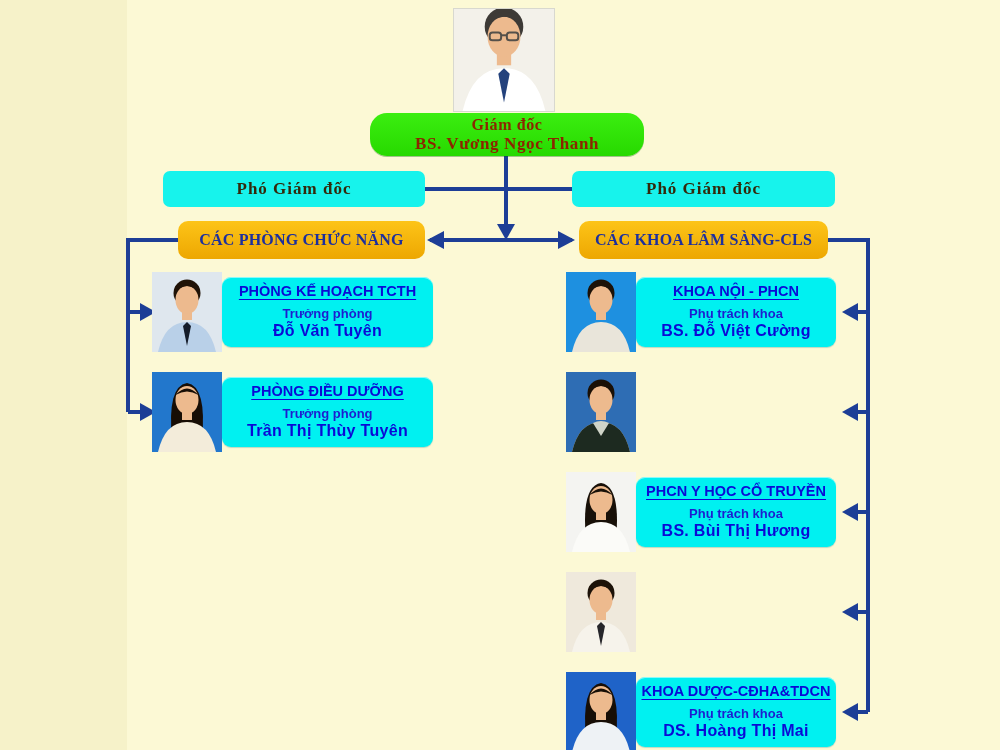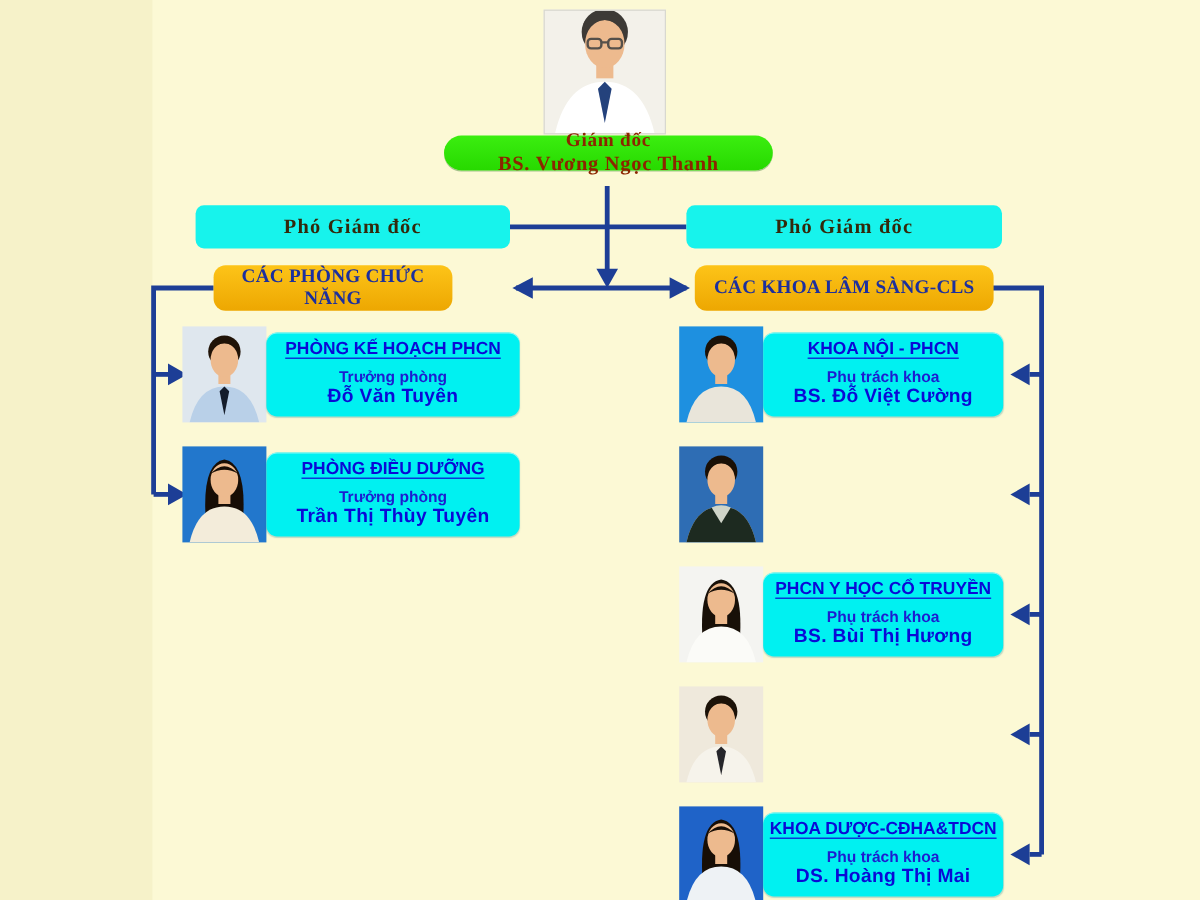--- a/index.html
+++ b/index.html
@@ -3,37 +3,37 @@
 <meta charset="utf-8">
 <style>
   html,body{margin:0;padding:0;background:#fcf9d5;}
   .canvas{position:relative;width:1000px;height:750px;background:#fcf9d5;
           font-family:"Liberation Sans",sans-serif;overflow:hidden;}
   .bg-strip{position:absolute;left:0;top:0;width:127px;height:750px;background:#f6f2c9;}
   svg.connectors{position:absolute;left:0;top:0;width:1000px;height:750px;pointer-events:none;}
 
   .box{position:absolute;display:flex;align-items:center;justify-content:center;
        text-align:center;box-sizing:border-box;}
-  .green-box{left:370px;top:113px;width:274px;height:29px;
+  .green-box{left:370px;top:113px;width:274px;height:43px;
        background:linear-gradient(#3bee10,#27d900);border-radius:17px;
        flex-direction:column;color:#8c2500;font-family:"Liberation Serif",serif;font-weight:bold;
        box-shadow:0 1px 0 rgba(0,90,0,.35);}
   .green-box .t1{font-size:16px;letter-spacing:.6px;line-height:19px;}
   .green-box .t2{font-size:17px;letter-spacing:.6px;line-height:20px;}
 
   .deputy{top:171px;height:36px;background:#17f3ec;border-radius:7px;
        color:#33290b;font-family:"Liberation Serif",serif;font-weight:bold;
        font-size:17px;letter-spacing:1px;}
   .deputy.dl{left:163px;width:262px;}
   .deputy.dr{left:572px;width:263px;}
 
   .orange{top:221px;height:38px;background:linear-gradient(#fdc418,#eda701);
        border-radius:10px;color:#1c2f9e;font-family:"Liberation Serif",serif;
        font-weight:bold;font-size:16px;letter-spacing:.2px;}
-  .orange.ol{left:178px;width:199px;}
+  .orange.ol{left:178px;width:247px;}
   .orange.or{left:579px;width:249px;}
 
   .dir-photo{position:absolute;left:453px;top:8px;width:102px;height:104px;
        border:1px solid #d8d8cf;box-sizing:border-box;overflow:hidden;}
 
   .card{position:absolute;width:300px;height:80px;}
   .card .photo{position:absolute;left:0;top:0;width:70px;height:80px;overflow:hidden;}
   .card .info{position:absolute;left:70px;top:5px;height:70px;background:#00f1f1;
        border-radius:9px;display:flex;flex-direction:column;align-items:center;
        padding:6px 4px 7px;box-sizing:border-box;text-align:center;
@@ -117,21 +117,21 @@
       <div class="card left" style="left: 152px; top: 272px;">
       <div class="photo" style="background: rgb(223, 231, 238);"><svg viewBox="0 0 70 80" width="100%" height="100%" preserveAspectRatio="xMidYMax slice">
             <circle cx="35" cy="21" r="13.5" fill="#201307"></circle>
             <rect x="30" y="34" width="10" height="14" fill="#edba8e"></rect>
             <path d="M6 80 Q13 50 35 50 Q57 50 64 80 Z" fill="#b9d0e8"></path>
             <path d="M35 50 L31 54 L35 74 L39 54 Z" fill="#141c2a"></path>
             <ellipse cx="35" cy="28" rx="11.5" ry="14" fill="#edba8e"></ellipse>
             <path d="M23 20 Q35 8 47 20 L47 15 Q35 6 23 15 Z" fill="#201307"></path>
           </svg></div>
       <div class="info">
-        <div class="dept">PHÒNG KẾ HOẠCH PHCN</div>
+        <div class="dept">PHÒNG KẾ HOẠCH TCTH</div>
         <div class="role">Trưởng phòng</div>
         <div class="name">Đỗ Văn Tuyên</div>
       </div>
     </div>
       <div class="card left" style="left: 152px; top: 372px;">
       <div class="photo" style="background: rgb(34, 119, 204);"><svg viewBox="0 0 70 80" width="100%" height="100%" preserveAspectRatio="xMidYMax slice">
             <path d="M20 68 Q15 14 35 11 Q55 14 50 68 Z" fill="#170d05"></path>
             <rect x="30" y="34" width="10" height="14" fill="#edba8e"></rect>
             <path d="M6 80 Q13 50 35 50 Q57 50 64 80 Z" fill="#f3ecda"></path>
             <ellipse cx="35" cy="28" rx="11.5" ry="14" fill="#edba8e"></ellipse>

